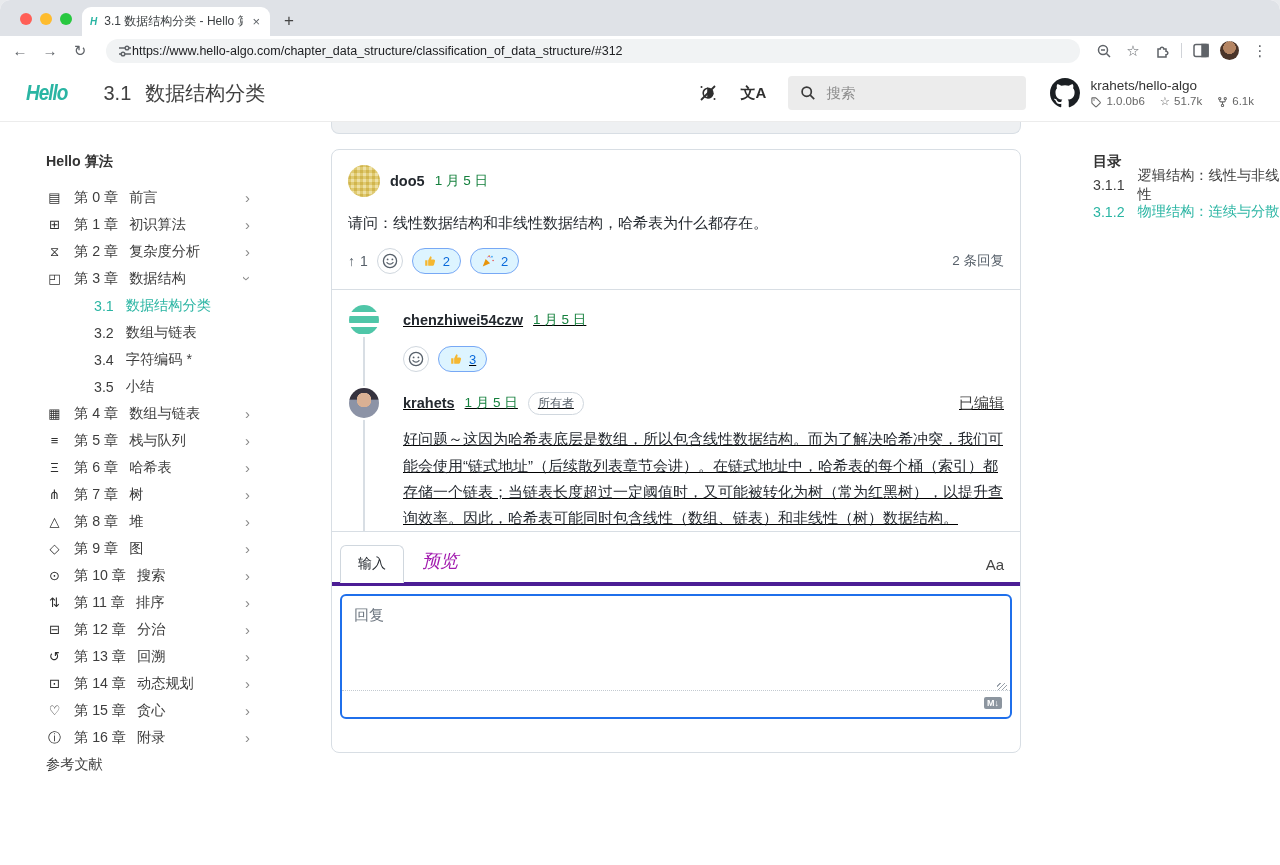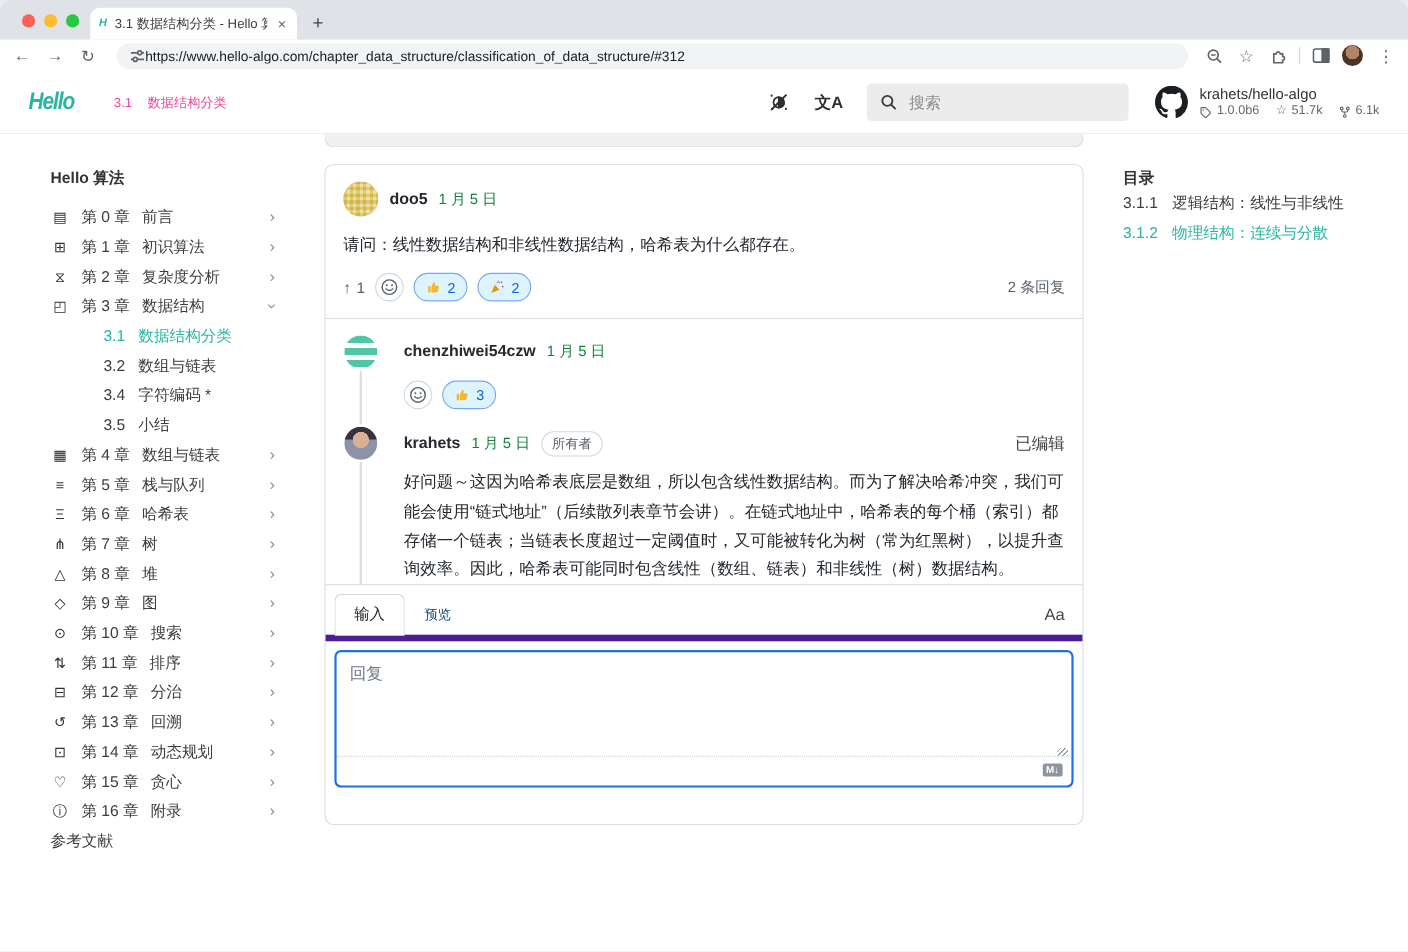--- a/index.html
+++ b/index.html
@@ -23,35 +23,35 @@
   .omnibox { flex:1; height:24px; background:#f1f3f4; border-radius:12px; display:flex; align-items:center; gap:0; padding:0 12px; margin:0 6px; }
   .omni-url { font-size:12.5px; color:#202124; white-space:nowrap; overflow:hidden; }
   .chrome-right { display:flex; align-items:center; gap:11px; }
   .cdivider { width:1px; height:15px; background:#d0d3d8; }
   .chrome-avatar { width:19px; height:19px; border-radius:50%; background:radial-gradient(circle at 50% 35%,#b58563 0 40%,#4a3428 41%); }
   svg.cicon { stroke:#5f6368; fill:none; stroke-width:1.5; }
 
   
   .site-header { height:57px; border-bottom:1px solid #ececec; display:flex; align-items:center; padding:0 26px; background:#fff; }
   .logo { font-size:19px; font-weight:800; font-style:italic; color:#2ab5a3; letter-spacing:-1px; transform:scaleY(1.15); }
-  .page-title { margin-left:36px; font-size:12px; color:#ec4899; }
+  .page-title { margin-left:36px; font-size:20px; color:#404040; }
   .page-title .tnum { margin-right:14px; }
   .hdr-actions { margin-left:auto; display:flex; align-items:center; }
   .hicon { color:#2f2f2f; margin-right:22px; }
   .translate { font-size:15px; font-weight:700; color:#2f2f2f; }
   .searchbox { width:238px; height:34px; background:#ececec; border-radius:4px; display:flex; align-items:center; gap:10px; padding:0 12px; }
   .search-ph { font-size:14.5px; color:#8c8c8c; }
   .repo { display:flex; align-items:center; gap:10px; margin-left:24px; }
   .repo-txt { line-height:1.3; }
   .repo-name { font-size:13.5px; color:#333; }
   .repo-meta { font-size:11.5px; color:#666; display:flex; align-items:center; gap:4px; }
   .repo-meta .sep { width:7px; }
 
   
-  .content { display:flex; height:644px; background:#fff; }
+  .content { display:flex; height:644px; background:#fff;gap:36px; }
   .sidebar { width:295px; padding:30px 45px 0 46px; font-size:14.2px; color:#3d3d3d; flex:none; }
   .side-title { font-weight:700; margin-bottom:13px; color:#333; }
   .nav-item { display:flex; align-items:center; height:27px; }
   .nav-ico { width:17px; font-size:13px; color:#2f2f2f; text-align:center; flex:none; }
   .nav-num { margin-left:11px; white-space:nowrap; }
   .nav-title { margin-left:11px; white-space:nowrap; }
   .chev { margin-left:auto; color:#8a8a8a; font-size:15px; }
   .chev-down { transform:rotate(90deg); }
   .nav-sec { display:flex; align-items:center; height:27px; padding-left:37px; }
   .nav-sec .nav-title{ margin-left:12px; }
@@ -69,34 +69,34 @@
   .date { color:#15803d; font-size:13.5px; }
   .c-body { padding:13px 16px 0; font-size:15px; color:#24292f; line-height:1.75; }
   .c-foot { display:flex; align-items:center; gap:9px; padding:12px 16px 15px; }
   .upvote { display:flex; align-items:center; gap:5px; color:#57606a; font-size:14px; }
   .smile-btn { width:26px; height:26px; border:1px solid #d0d7de; border-radius:50%; background:#fff; display:flex; align-items:center; justify-content:center; }
   .pill { height:26px; border-radius:13px; border:1px solid #77a8f5; background:#ddf4ff; display:flex; align-items:center; gap:6px; padding:0 10px; font-size:13px; color:#0969da; }
   .replies-count { margin-left:auto; color:#57606a; font-size:13.5px; }
 
   .replies { border-top:1px solid #d8dee4; padding:15px 16px 0; }
   .rail { border-left:2px solid #d8dee4; margin-left:15px; }
-  .reply { position:relative; padding-left:38px; }
+  .reply { position:relative; padding-left:38px;text-decoration:underline; }
   .reply-avatar { position:absolute; left:-16px; top:0; width:30px; height:30px; border-radius:50%; box-shadow:0 0 0 2px #fff; }
   .avatar-chen { background:repeating-linear-gradient(180deg,#4fc6a8 0 7px,#fff 7px 11px); background-color:#fff; }
   .avatar-krahets { background:radial-gradient(circle at 50% 40%,#d9b094 0 31%,transparent 32%),linear-gradient(180deg,#35323e 0 38%,#8c93a6 39%); }
   .reply-head { display:flex; align-items:center; gap:10px; min-height:30px; }
   .owner-badge { border:1px solid #d0d7de; border-radius:2em; font-size:12px; color:#57606a; padding:2px 9px; }
   .edited { margin-left:auto; color:#404040; font-size:15px;text-align:right; }
   .reply-body { font-size:15px; line-height:1.75; color:#24292f; padding-top:8px; }
   .reply-foot { display:flex; gap:9px; margin:11px 0 16px; }
 
   .editor { border-top:1px solid #d8dee4; }
-  .tabs { display:flex; align-items:flex-end; padding:8px 16px 0 8px; border-bottom:6px solid #4c1d95; }
+  .tabs { display:flex; align-items:flex-end; padding:8px 16px 0 8px; border-bottom:4px solid #4c1d95; }
   .tab-write { background:#fff; border:1px solid #d0d7de; border-bottom:1px solid #fff; margin-bottom:-1px; border-radius:6px 6px 0 0; padding:9px 17px; font-size:14px; color:#24292f; font-weight:500; }
-  .tab-preview { padding:9px 18px; font-size:12px; color:#0c4a6e; }
+  .tab-preview { padding:9px 18px; font-size:18px; color:#a21caf;font-style:italic; }
   .fmt { margin-left:auto; color:#444; font-size:15px; padding-bottom:9px; }
   .ta-wrap { padding:8px; }
   .ta-box { border:2px solid #1f6feb; border-radius:6px; background:#fff; }
   textarea.reply-input { display:block; width:100%; height:94px; border:none; outline:none; resize:none; background:transparent; font:15px "Liberation Sans","DejaVu Sans",sans-serif; padding:10px 12px; color:#24292f; }
   textarea.reply-input::placeholder { color:#6e7781; }
   .ta-foot { border-top:1px dotted #c3cad1; position:relative; display:flex; justify-content:flex-end; padding:6px 8px 8px; }
   .grip { position:absolute; right:3px; top:-8px; width:10px; height:7px; background:repeating-linear-gradient(135deg,transparent 0 2px,#9aa2ab 2px 3px); }
   .md-badge { background:#8c959f; color:#fff; font-size:9px; font-weight:700; border-radius:2px; padding:1px 3px; letter-spacing:0; }
   .card-foot { display:flex; justify-content:flex-end; gap:10px; padding:10px 10px 15px; }
 

